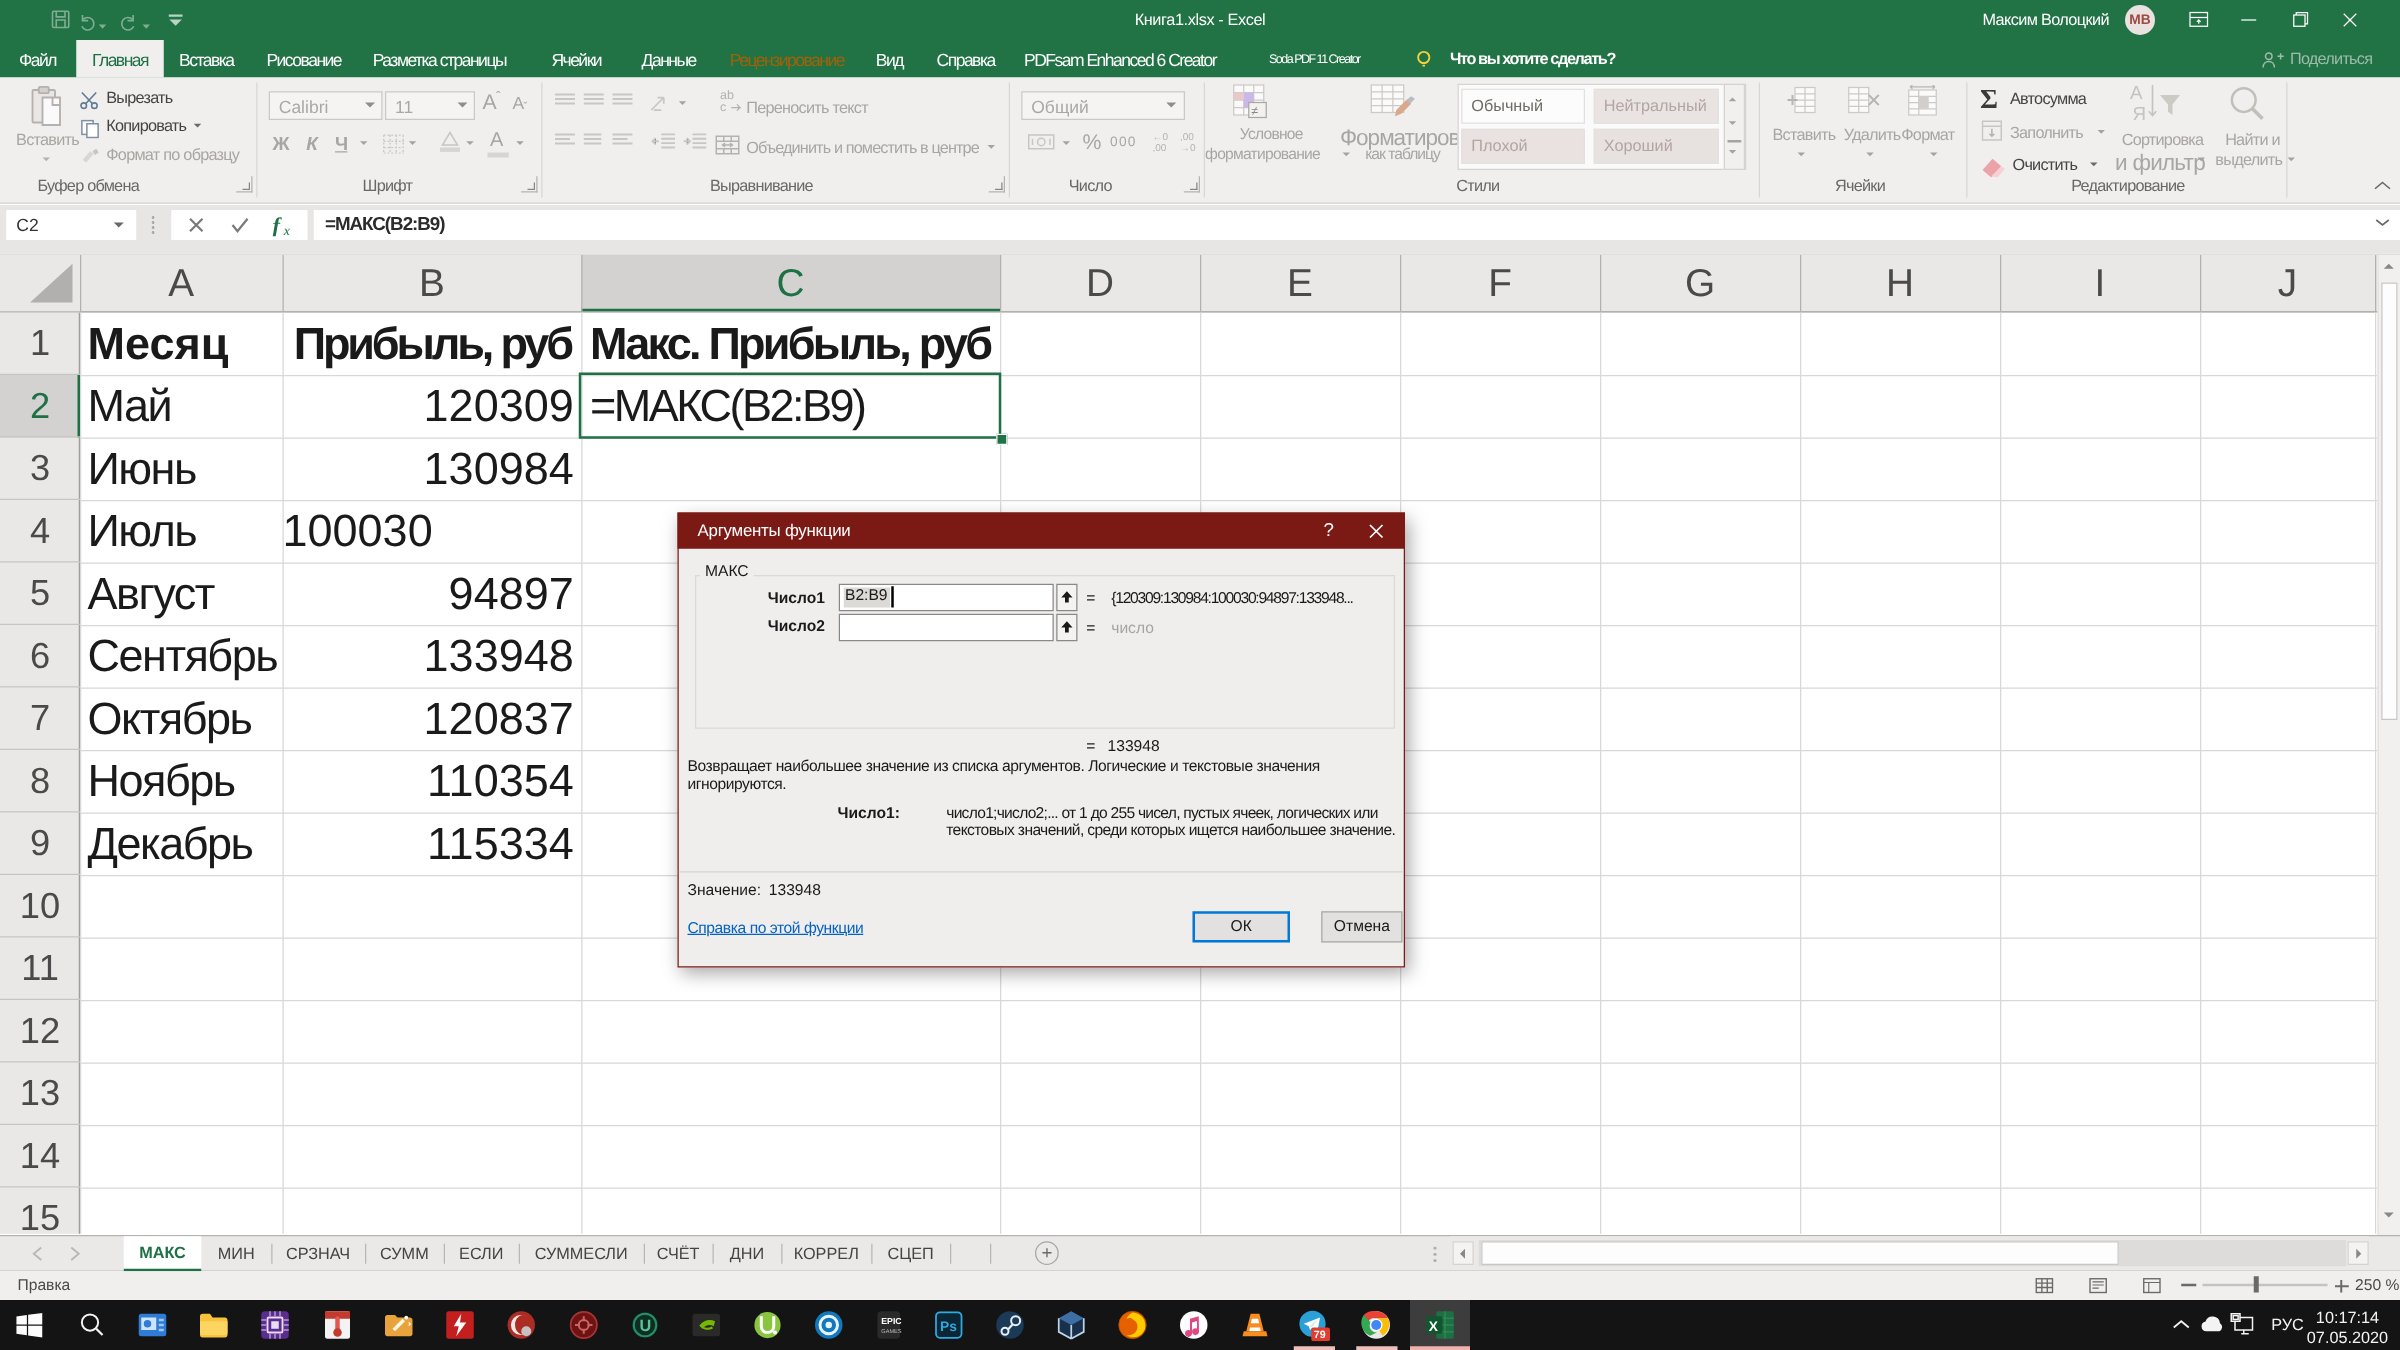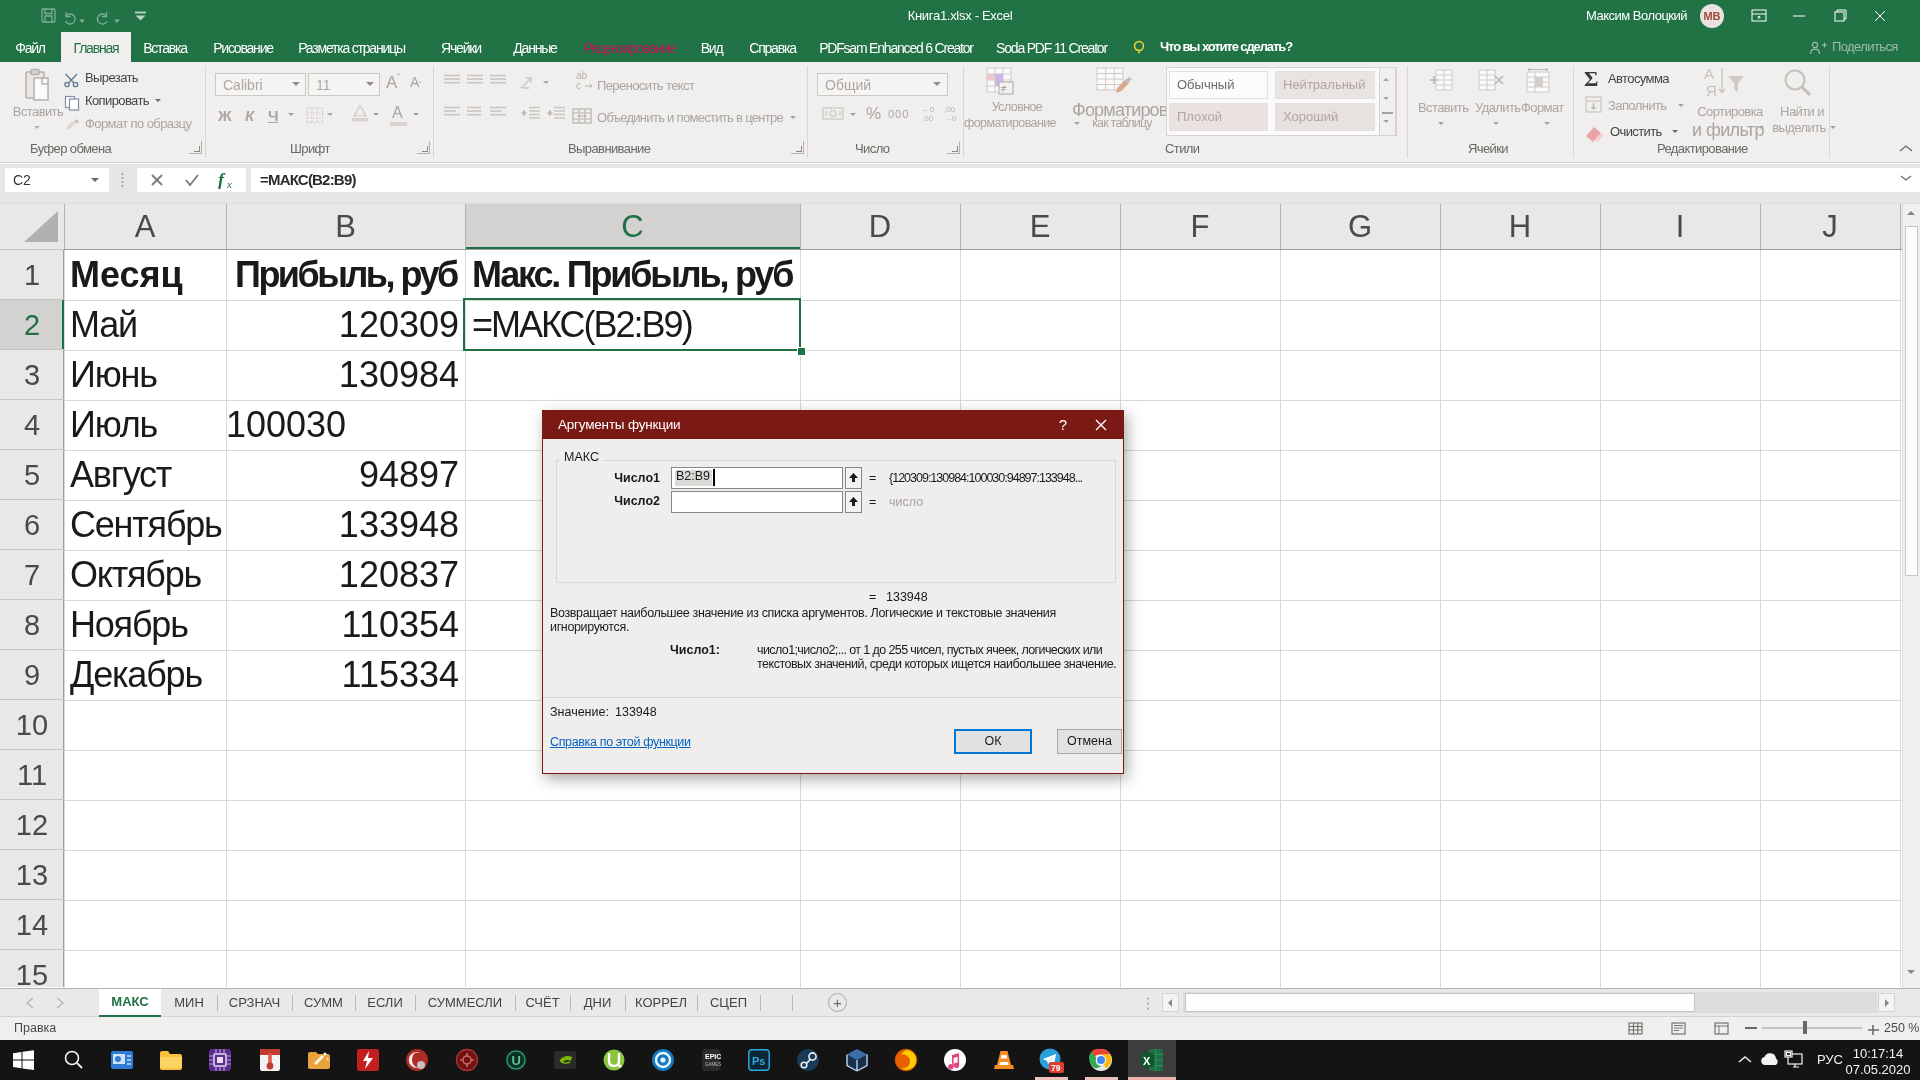--- a/index.html
+++ b/index.html
@@ -54,25 +54,25 @@
  </g>
 </svg>
 <div class="a" style="left:61px;top:32px;width:70px;height:30px;background:#f1efee;"></div>
 <div class="a" style="left:5px;top:32px;width:50px;height:30px;text-align:center;line-height:32px;font-size:14px;letter-spacing:-1.2px;color:#fff;">Файл</div>
 <div class="a" style="left:59px;top:32px;width:74px;height:30px;text-align:center;line-height:32px;font-size:14px;letter-spacing:-1.2px;color:#1f7145;">Главная</div>
 <div class="a" style="left:133px;top:32px;width:64px;height:30px;text-align:center;line-height:32px;font-size:14px;letter-spacing:-1.2px;color:#fff;">Вставка</div>
 <div class="a" style="left:204px;top:32px;width:78px;height:30px;text-align:center;line-height:32px;font-size:14px;letter-spacing:-1.2px;color:#fff;">Рисование</div>
 <div class="a" style="left:288px;top:32px;width:127px;height:30px;text-align:center;line-height:32px;font-size:14px;letter-spacing:-1.2px;color:#fff;">Разметка страницы</div>
 <div class="a" style="left:424px;top:32px;width:74px;height:30px;text-align:center;line-height:32px;font-size:14px;letter-spacing:-1.2px;color:#fff;">Ячейки</div>
 <div class="a" style="left:504px;top:32px;width:62px;height:30px;text-align:center;line-height:32px;font-size:14px;letter-spacing:-1.2px;color:#fff;">Данные</div>
-<div class="a" style="left:574px;top:32px;width:111px;height:30px;text-align:center;line-height:32px;font-size:14px;letter-spacing:-1.2px;color:#be185d;">Рецензирование</div>
+<div class="a" style="left:574px;top:32px;width:111px;height:30px;text-align:center;line-height:32px;font-size:14px;letter-spacing:-1.2px;color:#a16207;">Рецензирование</div>
 <div class="a" style="left:691px;top:32px;width:41px;height:30px;text-align:center;line-height:32px;font-size:14px;letter-spacing:-1.2px;color:#fff;">Вид</div>
 <div class="a" style="left:740px;top:32px;width:65px;height:30px;text-align:center;line-height:32px;font-size:14px;letter-spacing:-1.2px;color:#fff;">Справка</div>
 <div class="a" style="left:811px;top:32px;width:170px;height:30px;text-align:center;line-height:32px;font-size:14px;letter-spacing:-1.2px;color:#fff;">PDFsam Enhanced 6 Creator</div>
-<div class="a" style="left:989px;top:32px;width:125px;height:30px;text-align:center;line-height:32px;font-size:14px;letter-spacing:-1.2px;color:#fff;">Soda PDF 11 Creator</div>
+<div class="a" style="left:989px;top:32px;width:125px;height:30px;text-align:center;line-height:32px;font-size:10px;letter-spacing:-1.2px;color:#fff;">Soda PDF 11 Creator</div>
 
 <svg class="a" style="left:1130px;top:38px;" width="20" height="20" viewBox="0 0 20 20">
  <circle cx="9" cy="8" r="4.5" fill="none" stroke="#f2d33c" stroke-width="1.5"></circle>
  <path d="M7.5 12.5h3M8 14.5h2" stroke="#f2d33c" stroke-width="1.3"></path>
 </svg>
 <div class="a" style="left:1160px;top:32px;height:30px;line-height:30px;font-size:13px;letter-spacing:-1.1px;font-weight:bold;color:#fff;">Что вы хотите сделать?</div>
 <svg class="a" style="left:1808px;top:39px;" width="20" height="18" viewBox="0 0 20 18">
  <g stroke="#9dbcab" stroke-width="1.2" fill="none">
   <circle cx="7" cy="6" r="2.6"></circle>
       <path d="M2.5 15c0-3 2-4.8 4.5-4.8s4.5 1.8 4.5 4.8"></path>

